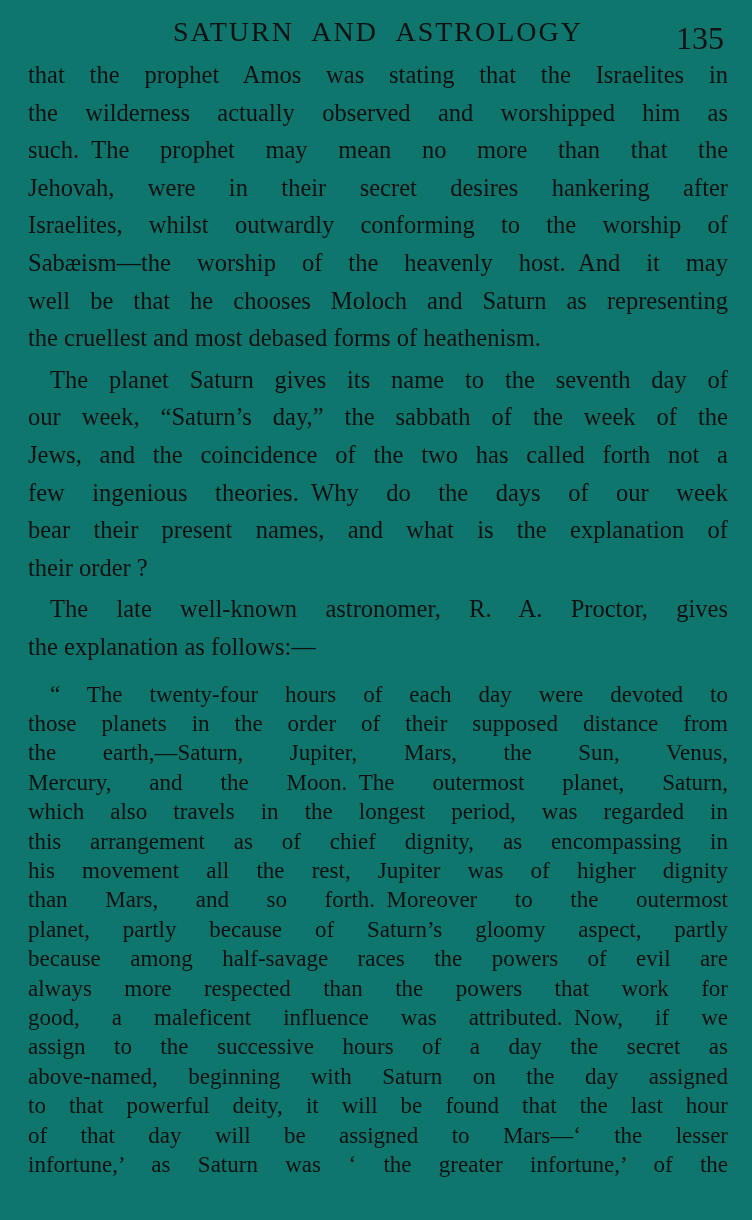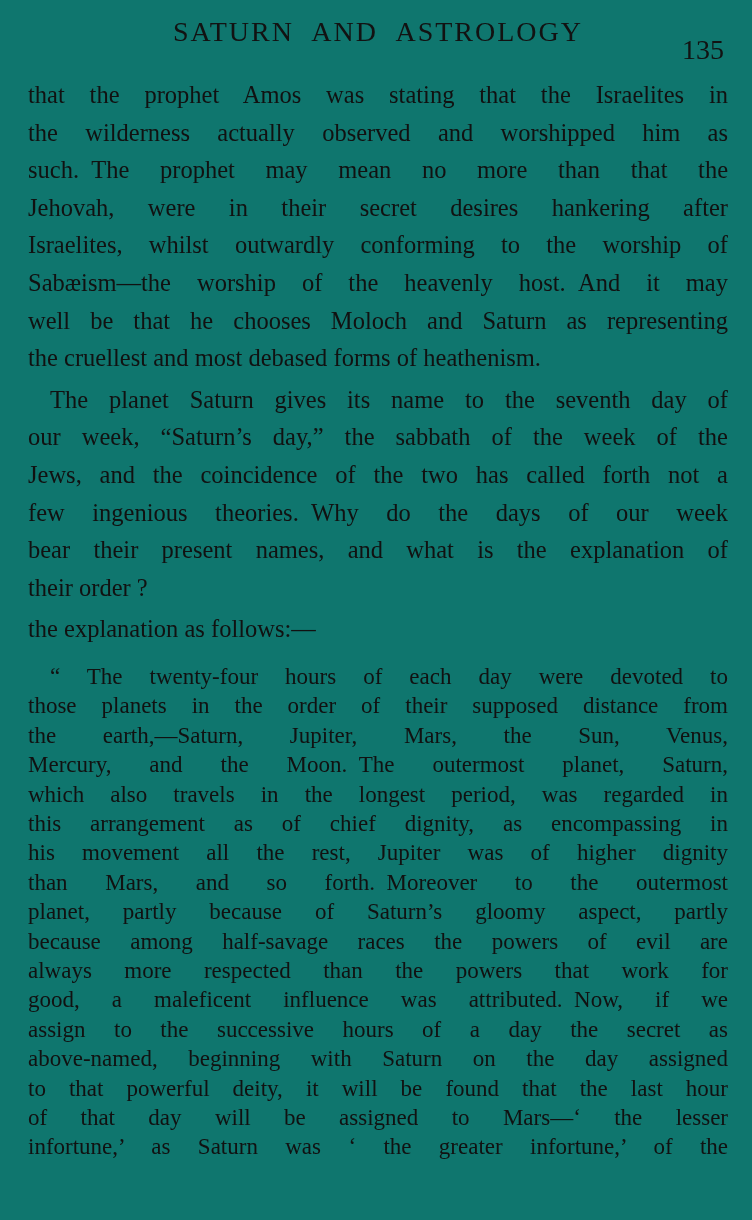--- a/index.html
+++ b/index.html
@@ -30,27 +30,27 @@
     right: 0;
     text-align: center;
     font-size: 28px;
     letter-spacing: 2px;
     word-spacing: 10px;
     color: #121212;
   }
   .head-page-number {
     position: absolute;
     right: 4px;
-    top: 18px;
-    font-size: 28px;
+    top: 4px;
+    font-size: 32px;
     color: #121212;
   }
   .page-body {
     position: absolute;
-    top: 76px;
+    top: 56px;
     left: 28px;
     width: 700px;
   }
   .para {
     margin: 0;
     padding: 0;
   }
   .para.body .line {
     font-size: 24.5px;
     line-height: 37.6px;
@@ -98,20 +98,21 @@
       </div>
       <div class="para body">
         <div class="line indented">The planet Saturn gives its name to the seventh day of</div>
         <div class="line">our week, “Saturn’s day,” the sabbath of the week of the</div>
         <div class="line">Jews, and the coincidence of the two has called forth not a</div>
         <div class="line">few ingenious theories. Why do the days of our week</div>
         <div class="line">bear their present names, and what is the explanation of</div>
         <div class="line last-line">their order ?</div>
       </div>
       <div class="para body">
+        <div class="line indented">The late well-known astronomer, R. A. Proctor, gives</div>
         <div class="line last-line">the explanation as follows:—</div>
       </div>
       <div class="para quote">
         <div class="line indented">“ The twenty-four hours of each day were devoted to</div>
         <div class="line">those planets in the order of their supposed distance from</div>
         <div class="line">the earth,—Saturn, Jupiter, Mars, the Sun, Venus,</div>
         <div class="line">Mercury, and the Moon. The outermost planet, Saturn,</div>
         <div class="line">which also travels in the longest period, was regarded in</div>
         <div class="line">this arrangement as of chief dignity, as encompassing in</div>
         <div class="line">his movement all the rest, Jupiter was of higher dignity</div>

